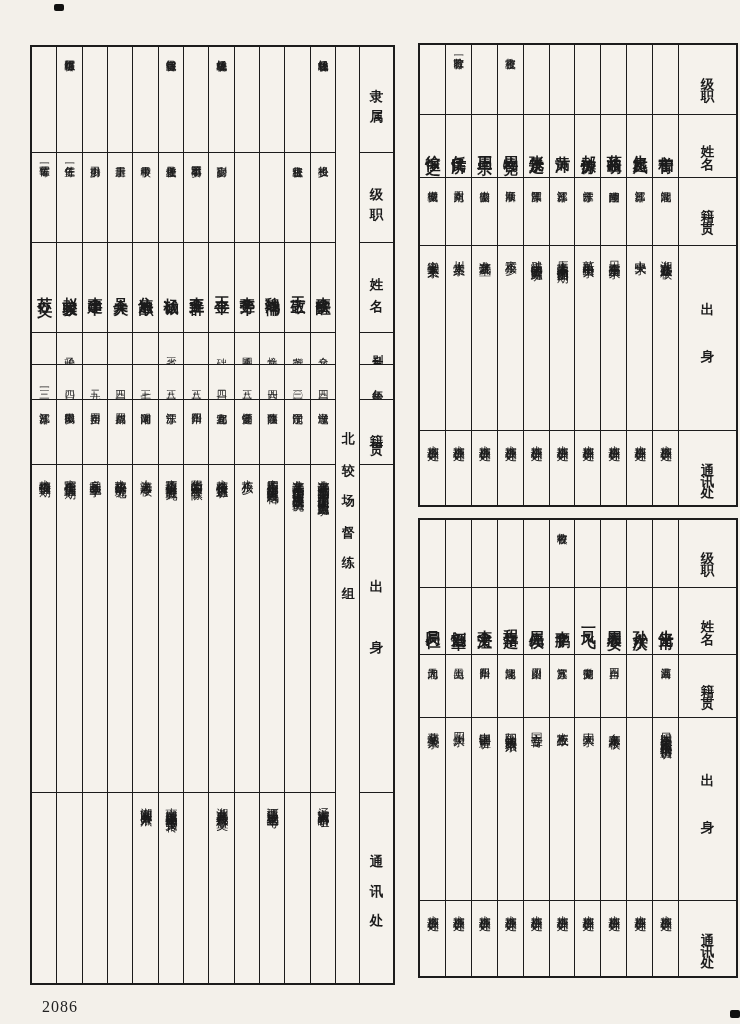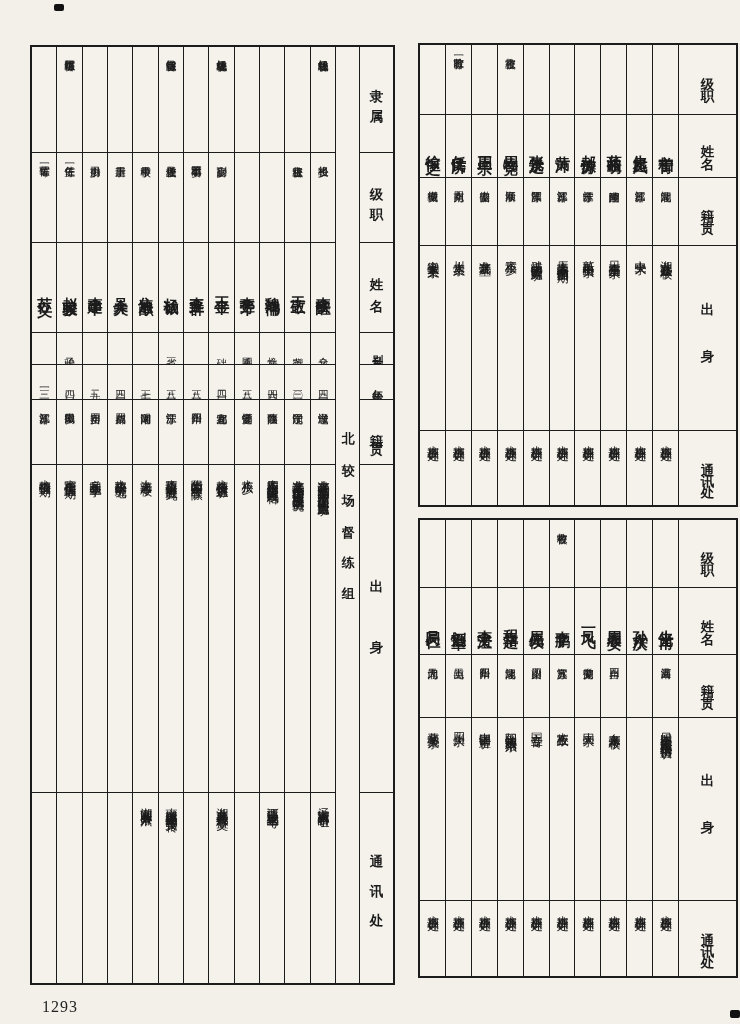--- a/index.html
+++ b/index.html
@@ -817,14 +817,14 @@
         </div>
       <div class="cell br4 mid">
           <span class="v hdr" style="letter-spacing:3.5em;">出身</span>
         </div>
       <div class="cell br5 mid">
           <span class="v hdr3" style="letter-spacing:0.8em;">通讯处</span>
         </div>
     </div>
   </div>
 
-  <div class="page-number">1293</div>
+  <div class="page-number">2086</div>
 </div>
 
 </body></html>

